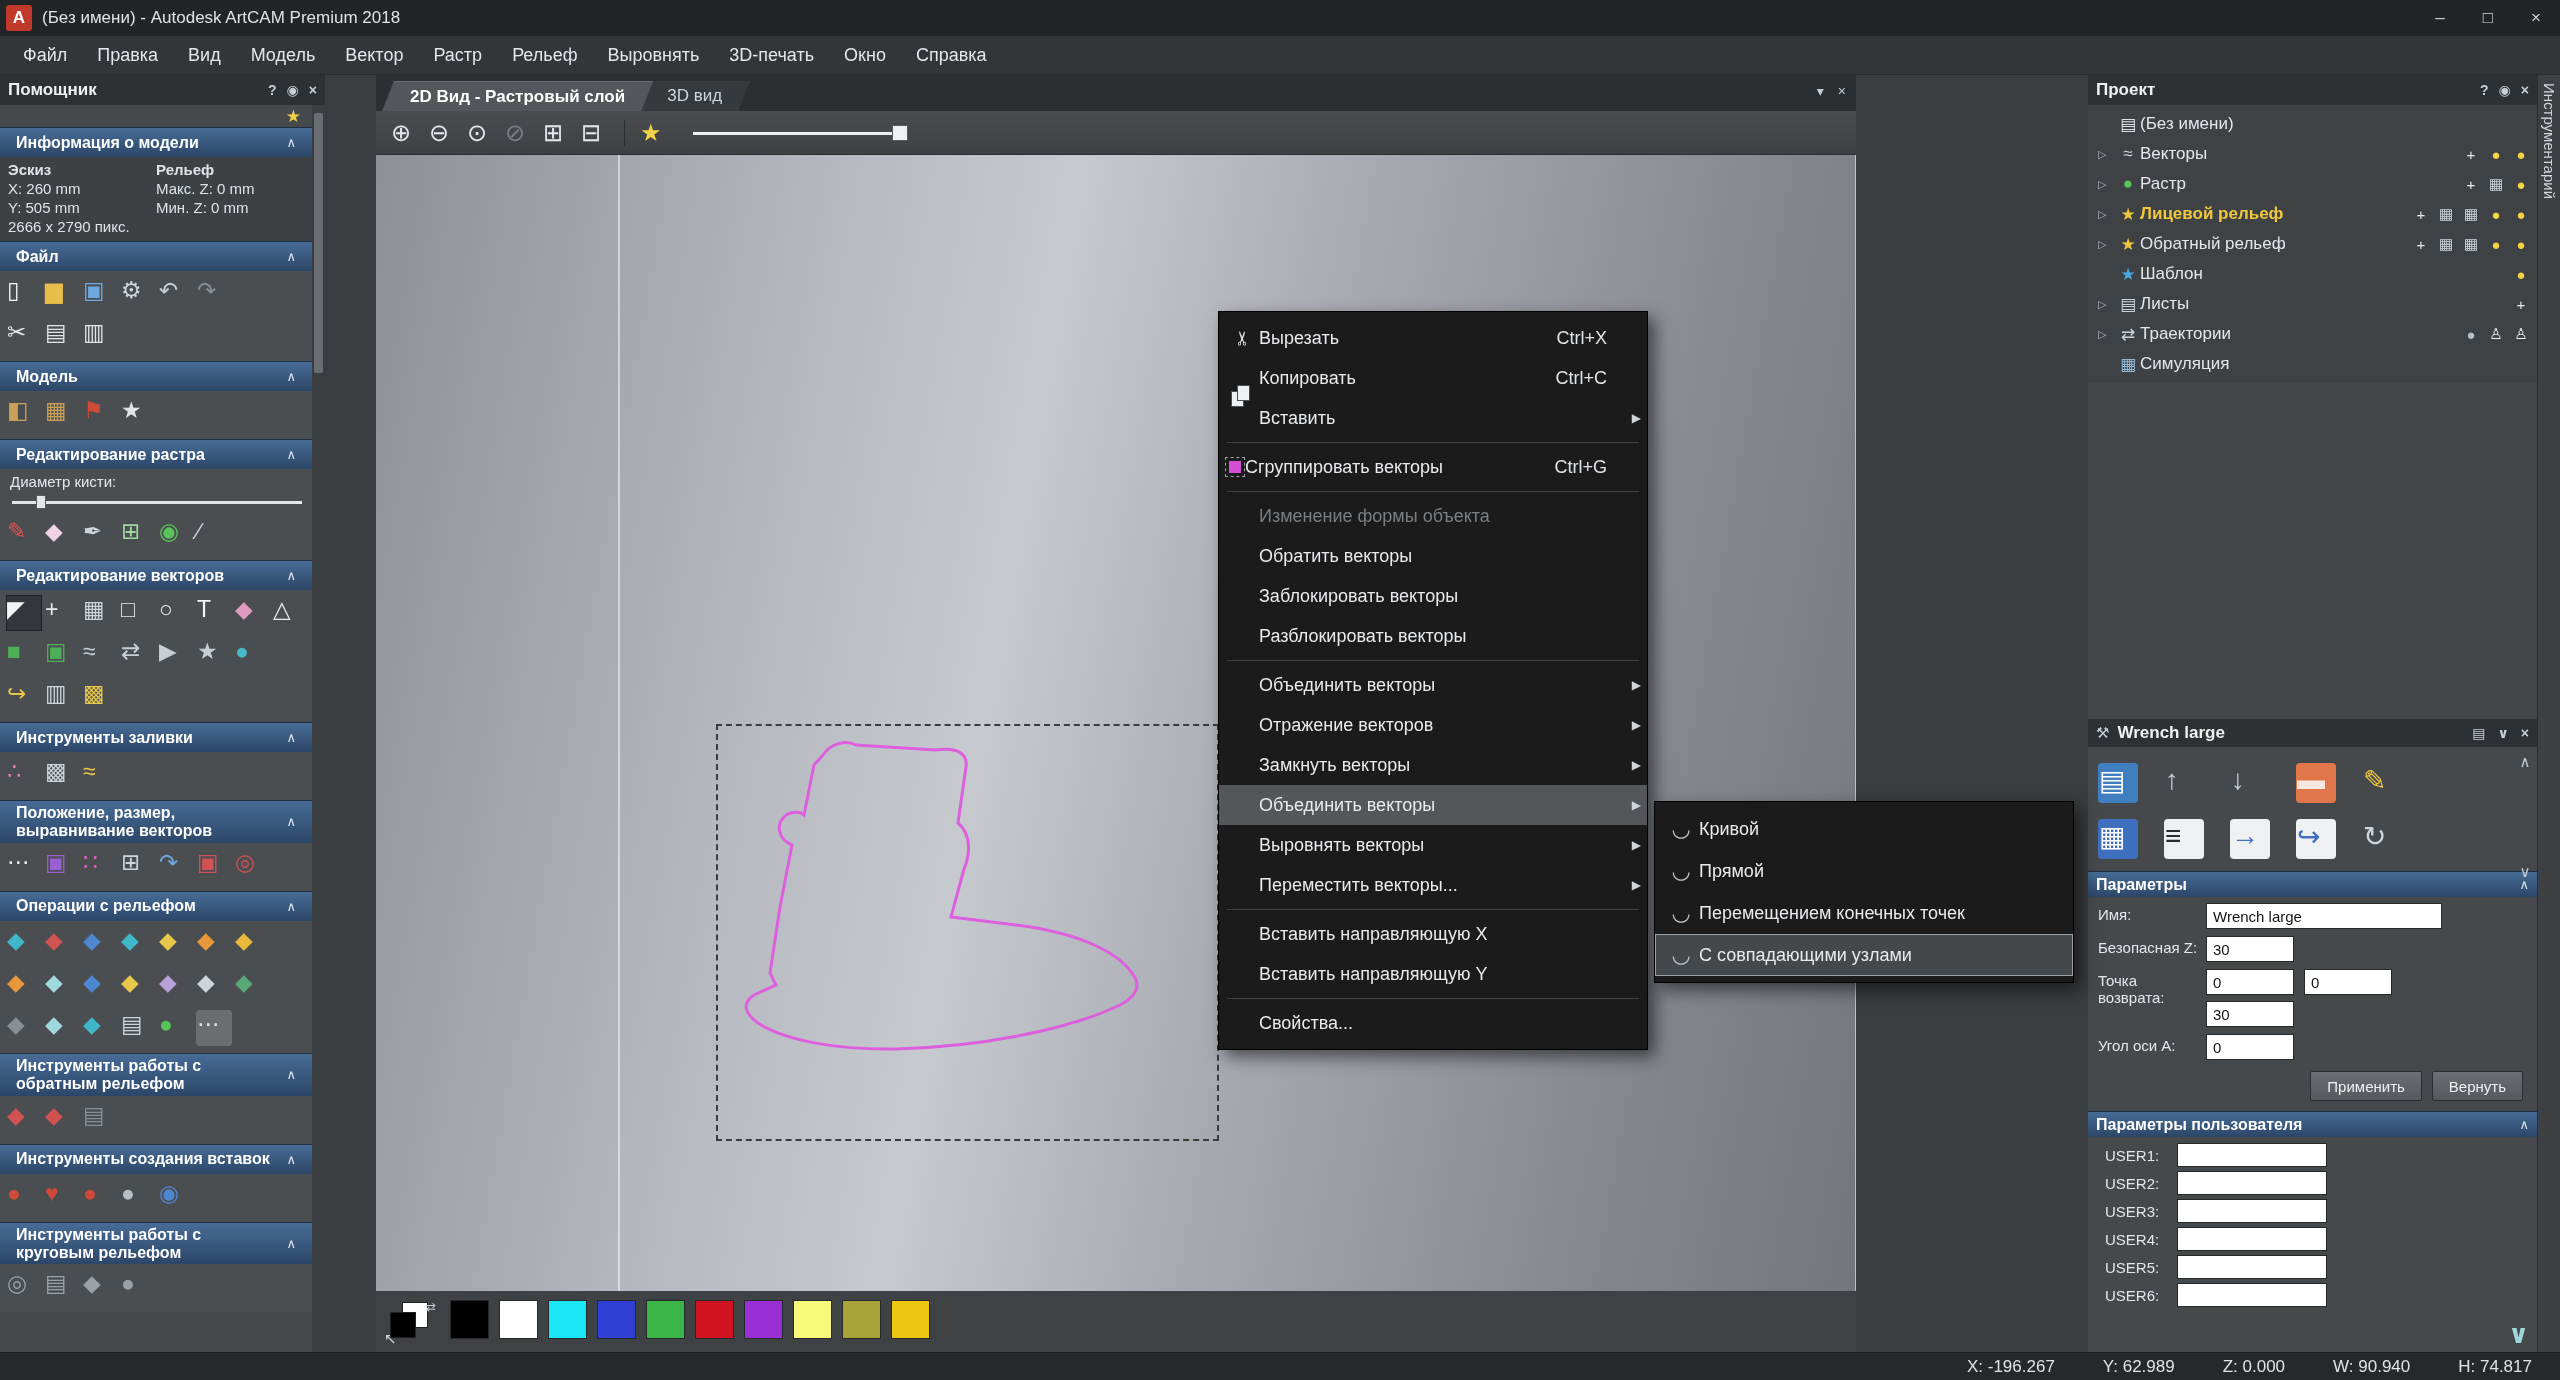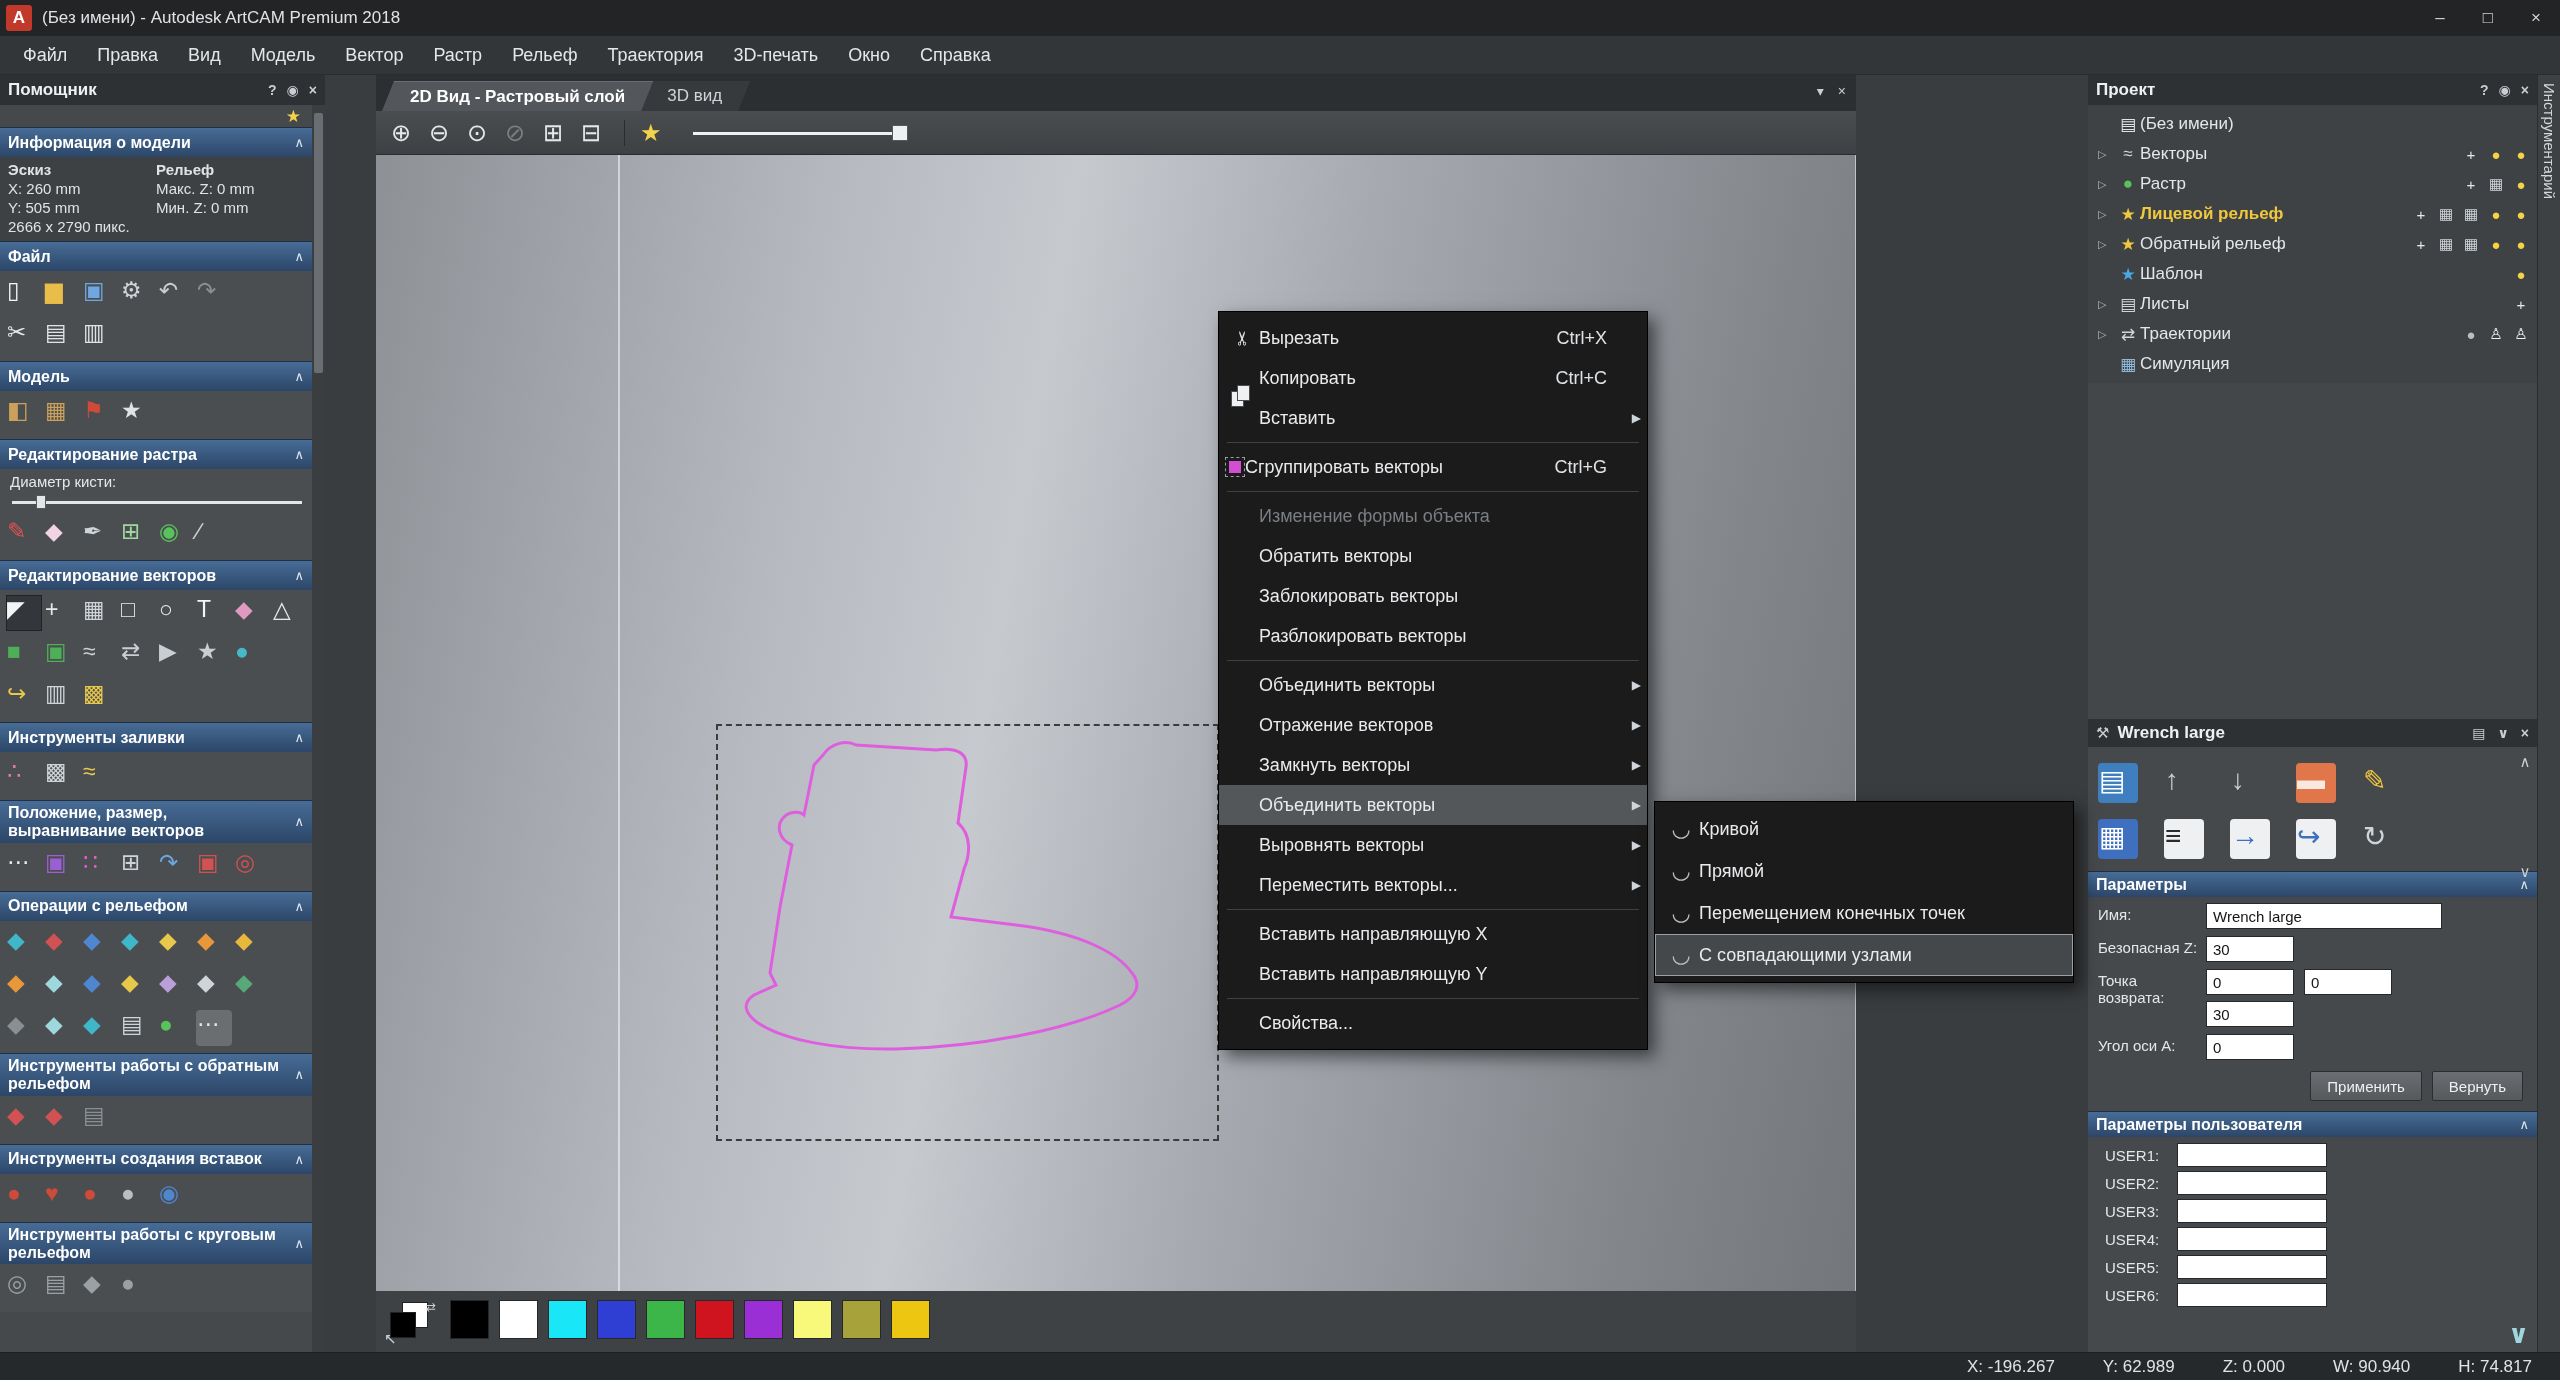--- a/index.html
+++ b/index.html
@@ -19,21 +19,21 @@
   .mi{padding:0 15px;font-size:18px;color:#e4e7ea;height:100%;display:flex;align-items:center}
 
   
   #left-panel{position:absolute;left:0;top:75px;width:325px;bottom:28px;background:#46494c;overflow:hidden}
   .panel-head{height:30px;background:#2e3134;display:flex;align-items:center;padding:0 8px;font-size:17px;font-weight:bold;color:#eef0f2}
   .panel-head .ph-icons{margin-left:auto;display:flex;gap:10px}
   .ph-ic{font-size:14px;color:#c9ced2}
   #asst-body{position:absolute;left:0;top:30px;right:13px;bottom:0;overflow:hidden}
   #star-strip{height:22px;display:flex;align-items:center;justify-content:flex-end;padding-right:10px;background:#46494c}
   #star-strip .ticon{font-size:17px;width:auto;height:auto;color:#f2d24b}
-  .sec-h{min-height:30px;background:linear-gradient(#476c96,#2c4668);display:flex;align-items:center;padding:3px 8px;border-top:1px solid #1f2f44}
+  .sec-h{min-height:30px;background:linear-gradient(#476c96,#2c4668);display:flex;align-items:center;padding:3px 16px;border-top:1px solid #1f2f44}
   .sec-t{font-size:16px;font-weight:bold;color:#fff;line-height:1.12;flex:1}
   .sec-ch{color:#dfe6ee;font-size:13px;margin-left:6px}
   .sec-b{background:#4b4e51;padding:2px 0 4px 4px}
   .irow{display:flex;align-items:center;height:42px;gap:2px;padding-left:2px}
   .icon{display:inline-flex;align-items:center;justify-content:center}
   .ticon{width:36px;height:36px;font-size:23px;color:#e4e7ea;border:1px solid transparent}
   .ticon.bg{border-radius:4px}
   .ticon.sel{background:#33363a;border:1px solid #202326}
   .brush-l{font-size:15px;color:#e4e7ea;padding:2px 6px}
   .brush-slider{position:relative;height:16px;margin:2px 10px 4px 8px}
@@ -161,21 +161,21 @@
 </div>
 
 <div id="menubar">
     <div class="mi">Файл</div>
     <div class="mi">Правка</div>
     <div class="mi">Вид</div>
     <div class="mi">Модель</div>
     <div class="mi">Вектор</div>
     <div class="mi">Растр</div>
     <div class="mi">Рельеф</div>
-    <div class="mi">Траектория</div>
+    <div class="mi">Выровнять</div>
     <div class="mi">3D-печать</div>
     <div class="mi">Окно</div>
     <div class="mi">Справка</div>
   </div>
 
 <div id="left-panel">
   <div class="panel-head">
     <span>Помощник</span>
     <span class="ph-icons" id="asst-head-icons">
         <span class="ph-ic">?</span>

